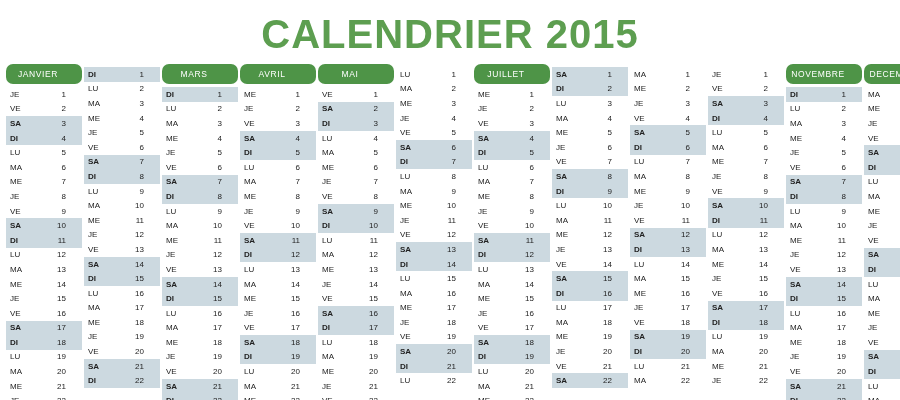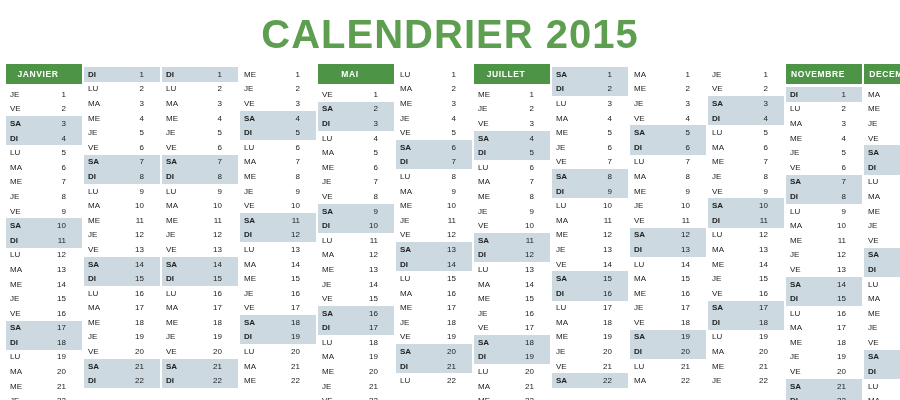--- a/index.html
+++ b/index.html
@@ -40,27 +40,28 @@
   .month {
     width: 76px;
     flex: 0 0 76px;
     margin-right: 2px;
     box-sizing: border-box;
   }
   .month-header {
     background: #4e9447;
     color: #ffffff;
     font-size: 8.5px;
-    font-weight: bold;
+    font-weight: normal;
     letter-spacing: 0.6px;
     text-align: center;
     padding: 5px 12px 5px 0;
     text-transform: uppercase;
     white-space: nowrap;
     overflow: hidden;
+    border-radius: 7px;
   }
   .days {
     margin-top: 3px;
   }
   .day {
     display: flex;
     align-items: center;
     height: 14.6px;
     font-size: 8px;
     color: #222222;
@@ -270,20 +271,21 @@
             <span class="dow">SA</span>
             <span class="num">21</span>
           </div>
           <div class="day weekend">
             <span class="dow">DI</span>
             <span class="num">22</span>
           </div>
         </div>
       </div>
       <div class="month">
+        <div class="month-header">MARS</div>
         <div class="days">
           <div class="day weekend">
             <span class="dow">DI</span>
             <span class="num">1</span>
           </div>
           <div class="day">
             <span class="dow">LU</span>
             <span class="num">2</span>
           </div>
           <div class="day">
@@ -362,20 +364,21 @@
             <span class="dow">SA</span>
             <span class="num">21</span>
           </div>
           <div class="day weekend">
             <span class="dow">DI</span>
             <span class="num">22</span>
           </div>
         </div>
       </div>
       <div class="month">
+        <div class="month-header">AVRIL</div>
         <div class="days">
           <div class="day">
             <span class="dow">ME</span>
             <span class="num">1</span>
           </div>
           <div class="day">
             <span class="dow">JE</span>
             <span class="num">2</span>
           </div>
           <div class="day">

